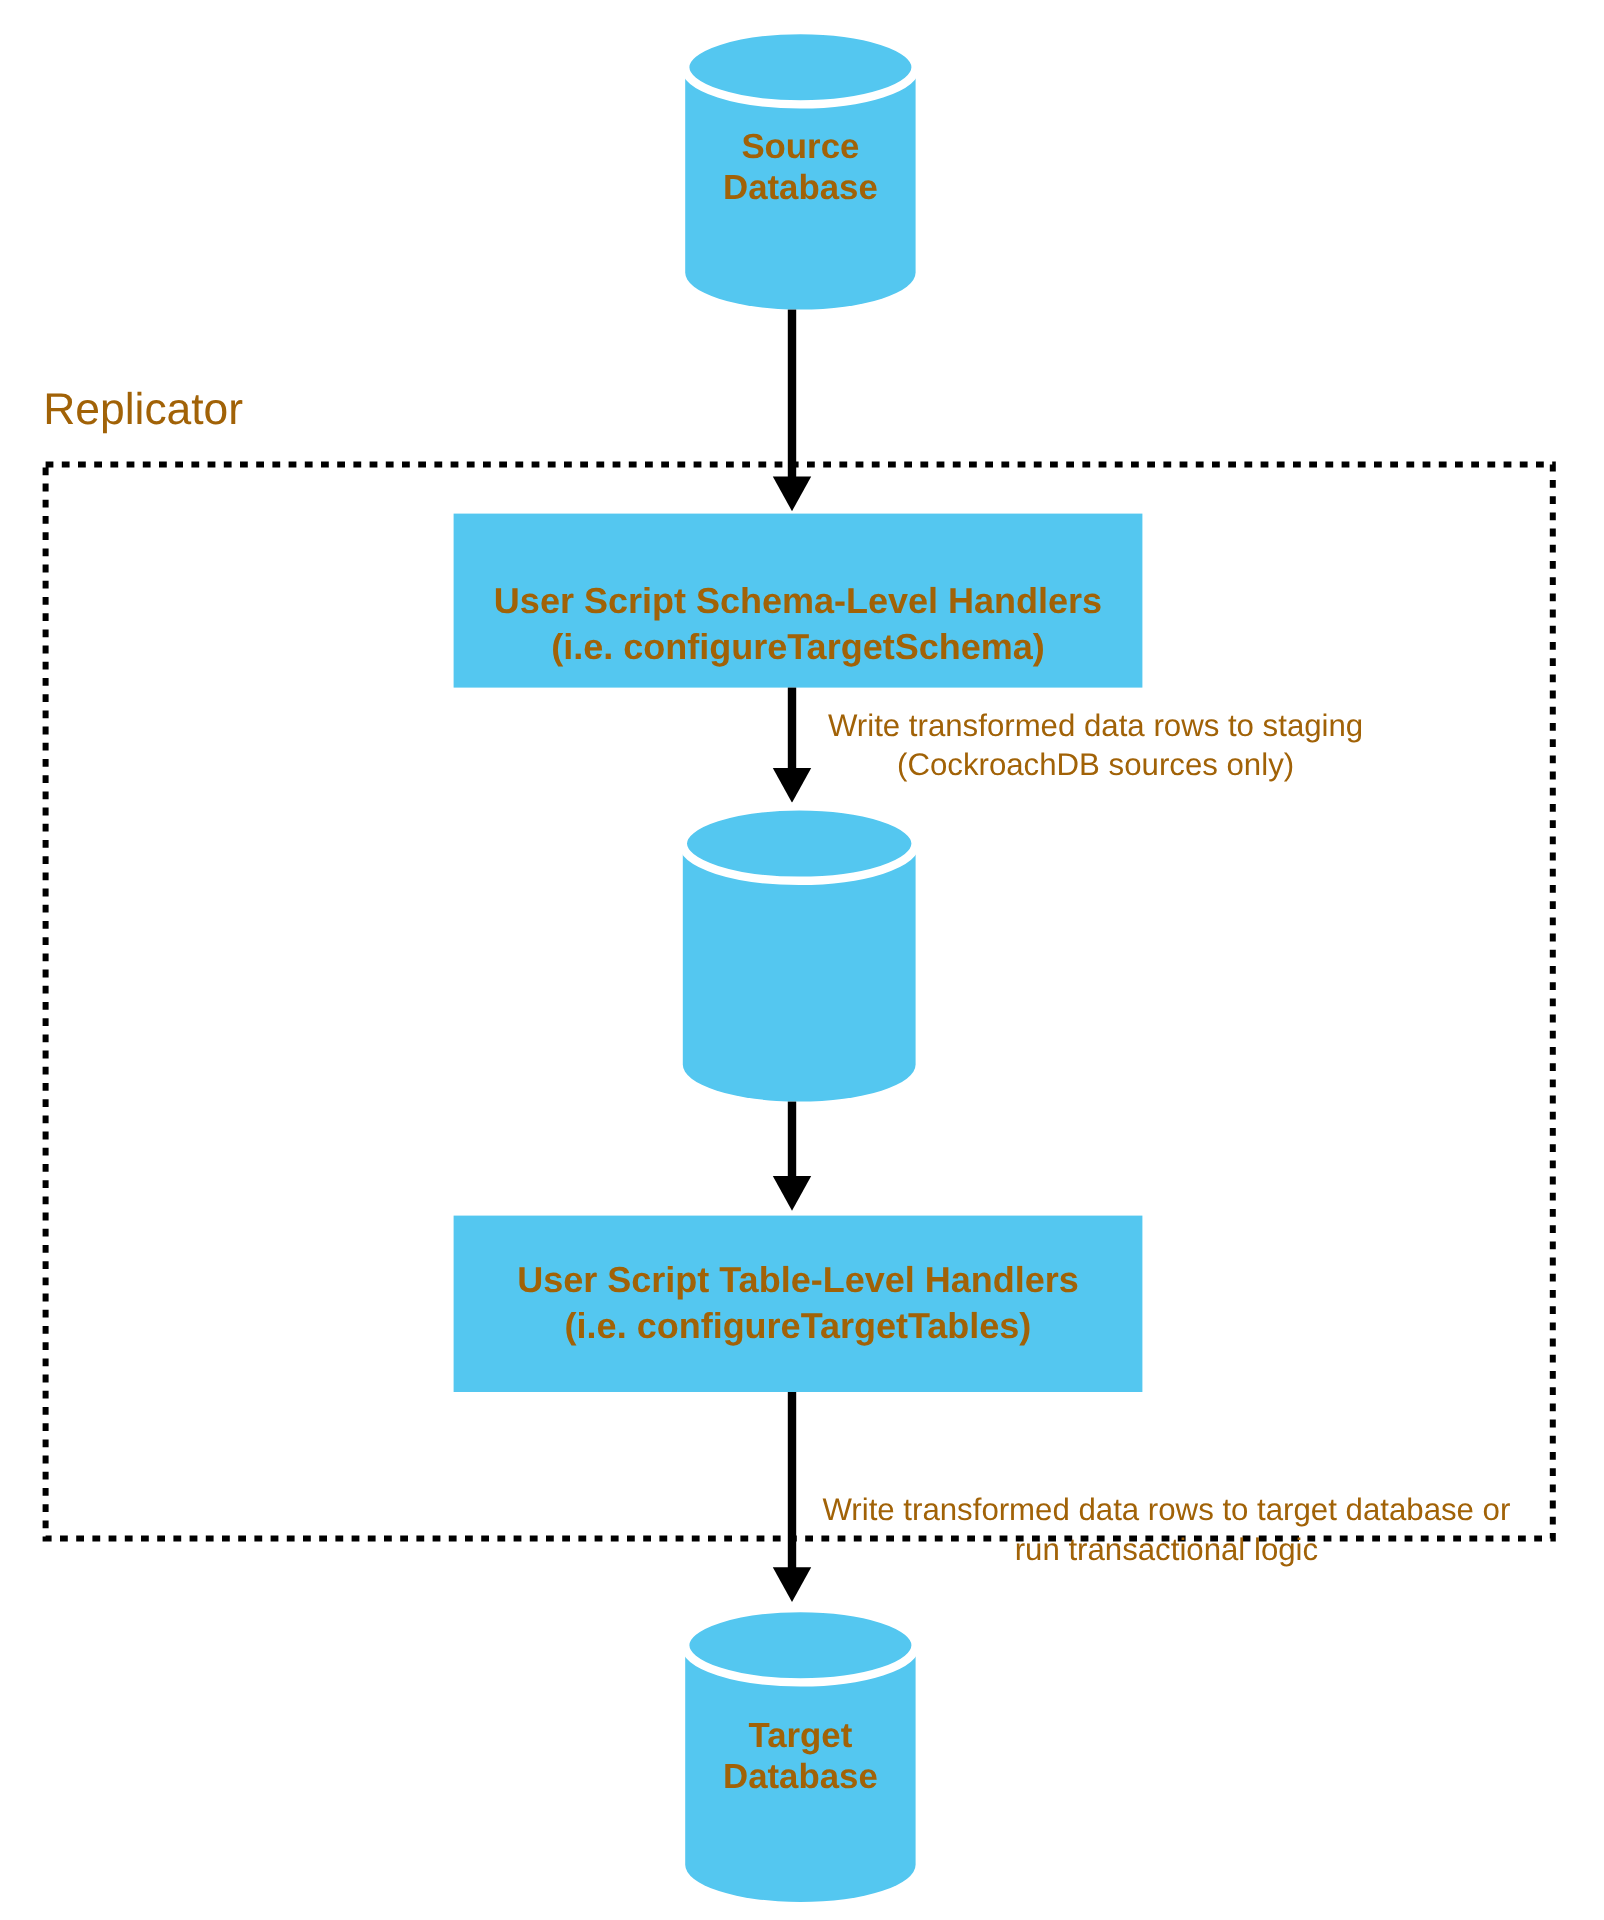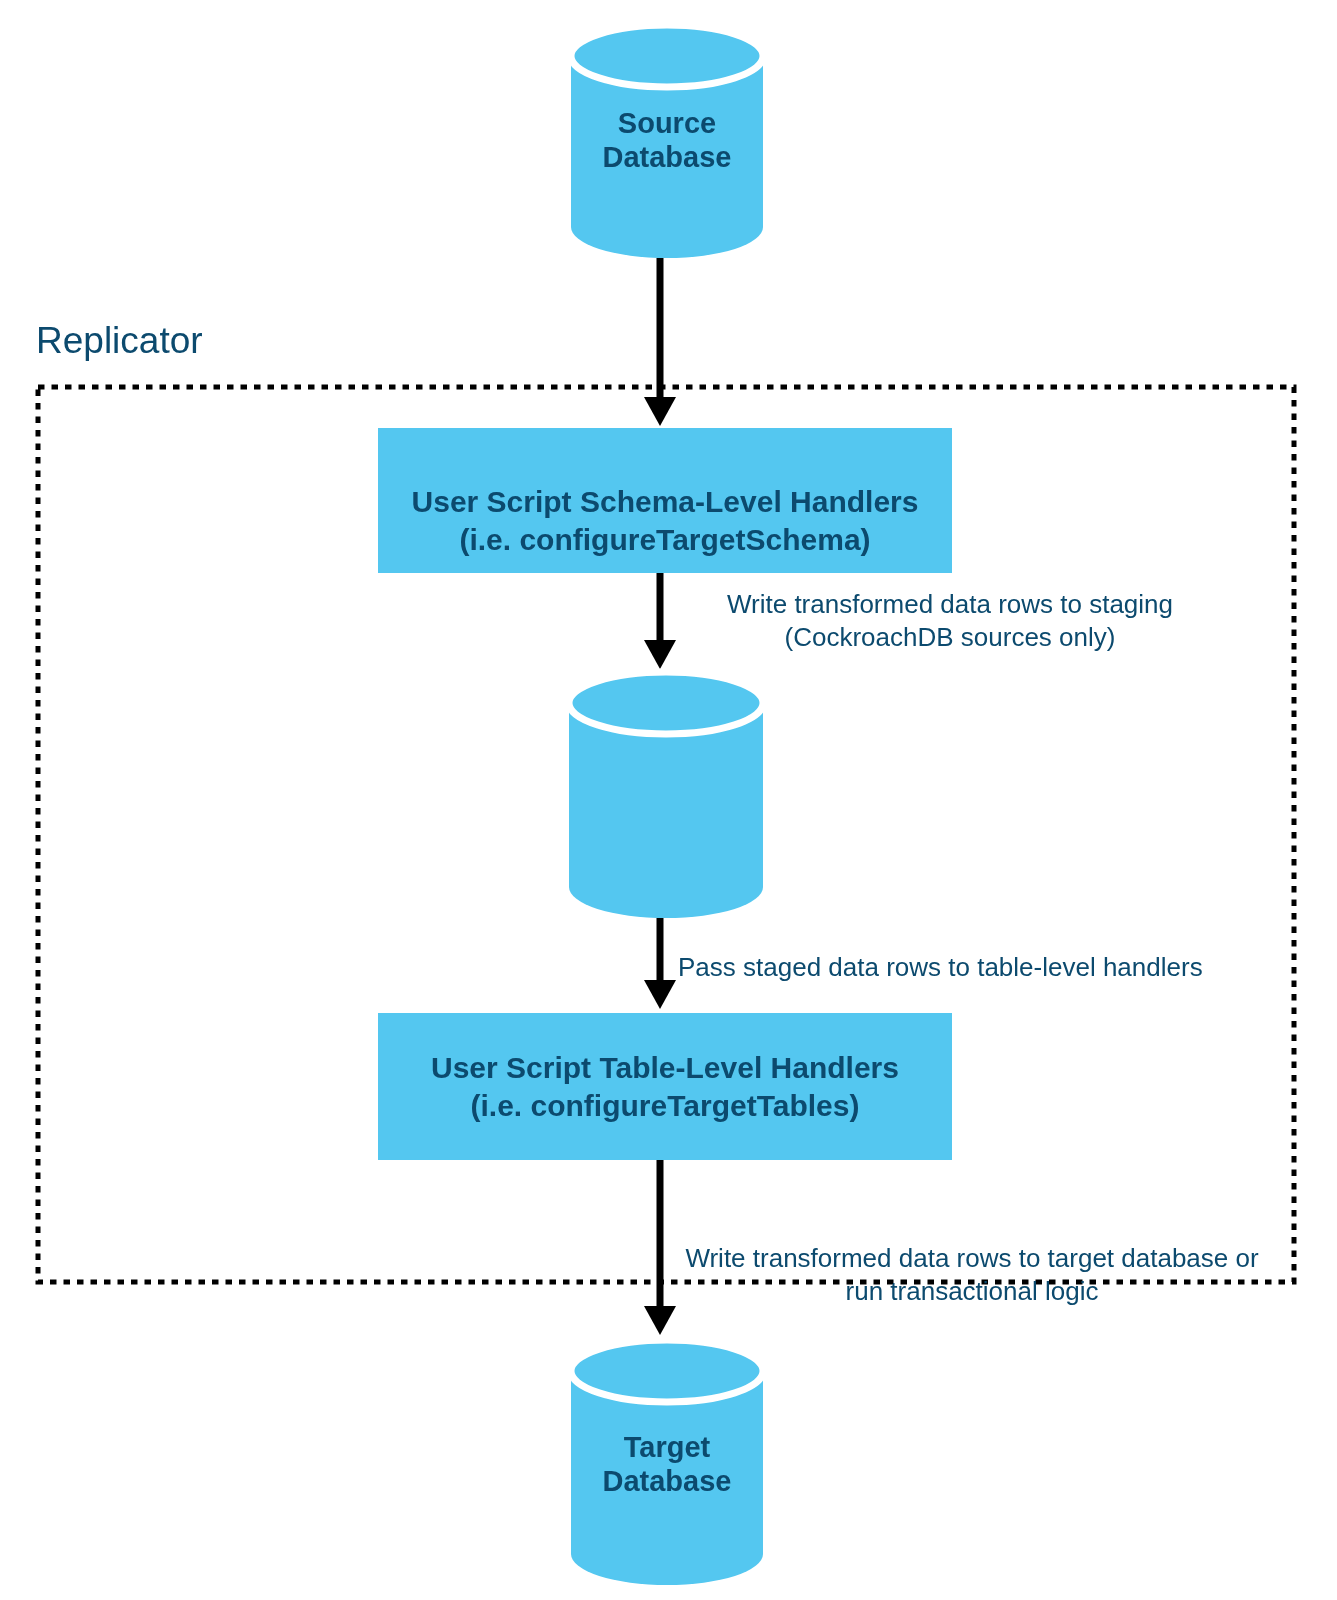--- a/index.html
+++ b/index.html
@@ -17,21 +17,21 @@
   }
   .shapes {
     position: absolute;
     left: 0;
     top: 0;
     width: 1337px;
     height: 1600px;
   }
   .txt {
     position: absolute;
-    color: #0c4a6e;
+    color: #a16207;
     white-space: pre-line;
   }
   .group-title {
     left: 36px;
     top: 320px;
     font-size: 37px;
     font-weight: 400;
     white-space: nowrap;
   }
   .node-label {
@@ -58,21 +58,21 @@
   .box-label.schema { left: 378px; top: 428px; }
   .box-label.table  { left: 378px; top: 1013px; height: 147px; }
   .edge-label {
     font-size: 26px;
     font-weight: 400;
     line-height: 33px;
   }
   .edge-label.one-line { white-space: nowrap; }
   .edge-label.centered { text-align: center; }
   .edge-label.l1 { left: 678px; top: 309px; }
-  .edge-label.l2 { left: 700px; top: 588px; width: 500px; }
+  .edge-label.l2 { left: 663px; top: 588px; width: 500px; }
   .edge-label.l3 { left: 678px; top: 951px; }
   .edge-label.l4 { left: 652px; top: 1242px; width: 640px; }
 </style>
 </head>
 <body>
 
 <div class="canvas">
 
   <svg class="shapes" viewBox="0 0 1337 1600" xmlns="http://www.w3.org/2000/svg">
 
@@ -124,21 +124,20 @@
 Database</div>
 
 
   <div class="txt box-label schema">User Script Schema-Level Handlers
 (i.e. configureTargetSchema)</div>
 
   <div class="txt edge-label centered l2">Write transformed data rows to staging
 (CockroachDB sources only)</div>
 
 
-  <div class="txt edge-label one-line l3">Pass staged data rows to table-level handlers</div>
 
   <div class="txt box-label table">User Script Table-Level Handlers
 (i.e. configureTargetTables)</div>
 
   <div class="txt edge-label centered l4">Write transformed data rows to target database or
 run transactional logic</div>
 
   <div class="txt node-label target">Target
 Database</div>
 </div>

